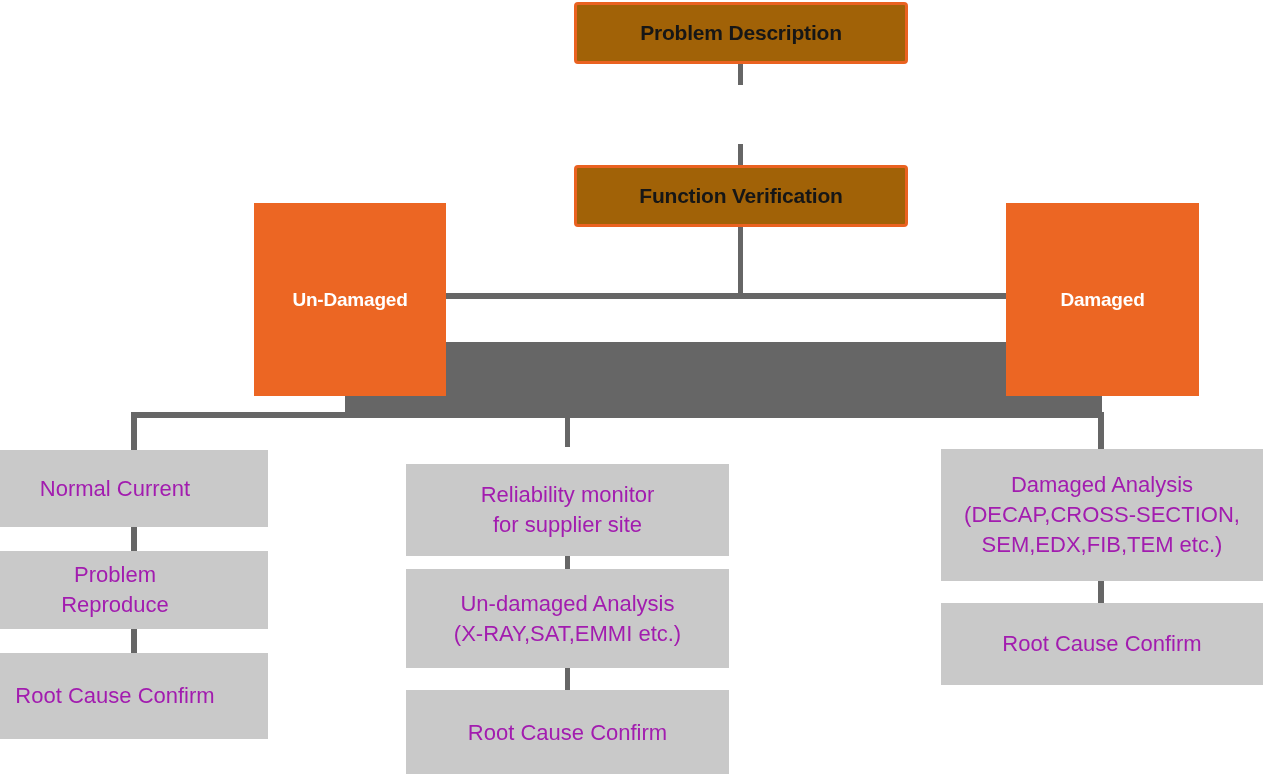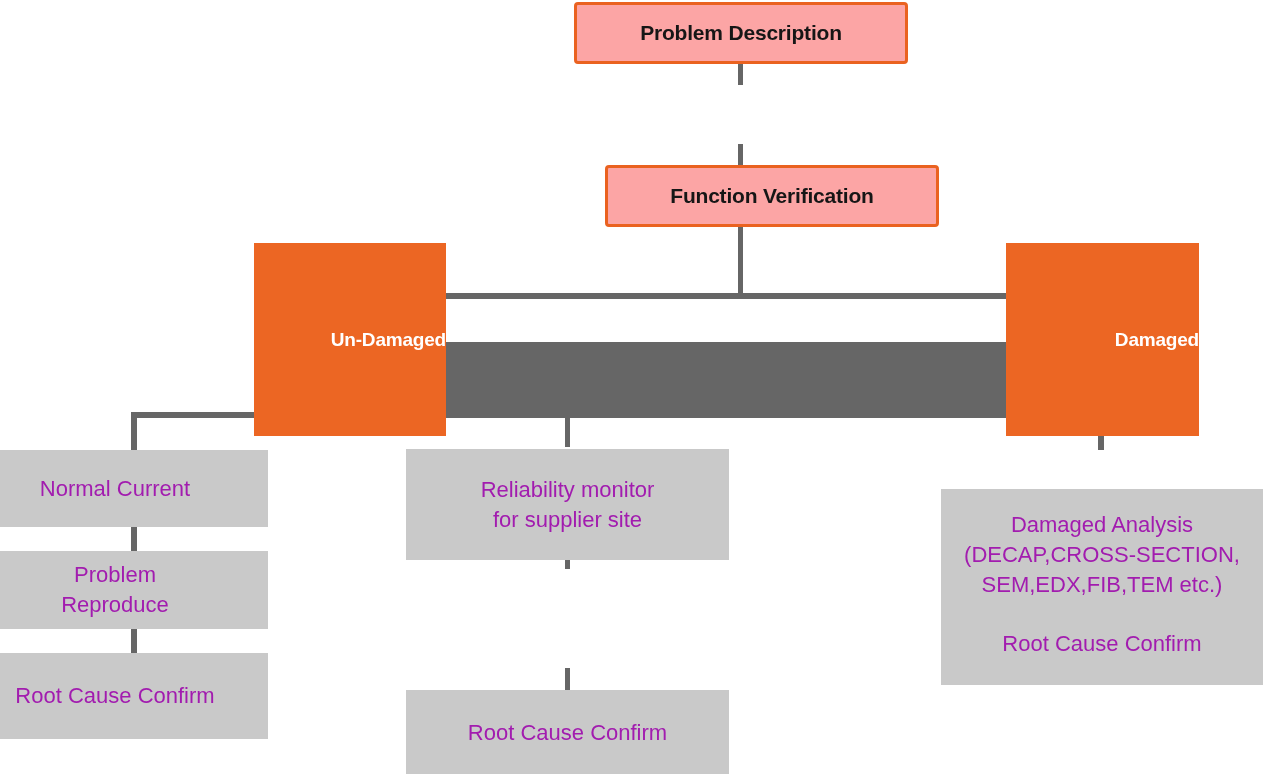--- a/index.html
+++ b/index.html
@@ -15,21 +15,21 @@
     width: 1263px;
     height: 774px;
     background: #ffffff;
     overflow: hidden;
   }
 
   
   .obox {
     position: absolute;
     box-sizing: border-box;
-    background: #fca5a5;
+    background: #a16207;
     border: 3px solid #ea6220;
     border-radius: 4px;
     display: flex;
     align-items: center;
     justify-content: center;
     z-index: 6;
   }
   .obox .obox-label {
     font-size: 21px;
     font-weight: bold;
@@ -39,23 +39,22 @@
     line-height: 1.15;
   }
 
   
   .fbox {
     position: absolute;
     box-sizing: border-box;
     background: #ec6623;
     display: flex;
     align-items: center;
-    justify-content: flex-end;
+    justify-content: center;
     z-index: 7;
-    margin-top: 40px;
   }
   .fbox .fbox-label {
     font-size: 19px;
     font-weight: bold;
     color: #ffffff;
     text-align: center;
     letter-spacing: -0.2px;
     line-height: 1.15;
   }
 
@@ -100,21 +99,21 @@
   <div class="conn" style="left:738px; top:144px; width:5px; height:22px;"></div>
   <div class="conn" style="left:738px; top:226px; width:5px; height:72px;"></div>
 
   <div class="conn" style="left:440px; top:293px; width:572px; height:6px;"></div>
 
   <div class="obox" style="left:574px; top:2px; width:334px; height:62px;">
     <span class="obox-label">Problem Description</span>
   </div>
 
 
-  <div class="obox" style="left:574px; top:165px; width:334px; height:62px;margin-left:31px;">
+  <div class="obox" style="left:574px; top:165px; width:334px; height:62px;">
     <span class="obox-label">Function Verification</span>
   </div>
 
   <div class="slab" style="left:446px; top:342px; width:656px; height:54px;"></div>
 
   <div class="slab" style="left:345px; top:396px; width:757px; height:21px;"></div>
 
   <div class="conn" style="left:131px; top:412px; width:972px; height:6px;"></div>
 
   <div class="conn" style="left:131px; top:412px; width:6px; height:39px;"></div>
@@ -137,33 +136,37 @@
   <div class="gbox" style="left:-38px; top:551px; width:306px; height:78px;">
     <span class="gbox-label">Problem
 Reproduce</span>
   </div>
   <div class="conn" style="left:131px; top:629px; width:6px; height:24px;"></div>
 
   <div class="gbox" style="left:-38px; top:653px; width:306px; height:86px;">
     <span class="gbox-label">Root Cause Confirm</span>
   </div>
 
-  <div class="gbox" style="left:406px; top:449px; width:323px; height:111px;">
+  <div class="gbox" style="left:406px; top:464px; width:323px; height:92px;">
     <span class="gbox-label">Reliability monitor
 for supplier site</span>
   </div>
   <div class="conn" style="left:565px; top:549px; width:5px; height:20px;"></div>
 
+  <div class="gbox" style="left:406px; top:569px; width:323px; height:99px;">
+    <span class="gbox-label">Un-damaged Analysis
+(X-RAY,SAT,EMMI etc.)</span>
+  </div>
   <div class="conn" style="left:565px; top:668px; width:5px; height:22px;"></div>
 
   <div class="gbox" style="left:406px; top:690px; width:323px; height:86px;">
     <span class="gbox-label">Root Cause Confirm</span>
   </div>
 
-  <div class="gbox" style="left:941px; top:449px; width:322px; height:132px;margin-top:40px;">
+  <div class="gbox" style="left:941px; top:449px; width:322px; height:132px;">
     <span class="gbox-label">Damaged Analysis
 (DECAP,CROSS-SECTION,
 SEM,EDX,FIB,TEM etc.)</span>
   </div>
   <div class="conn" style="left:1098px; top:581px; width:6px; height:22px;"></div>
 
   <div class="gbox" style="left:941px; top:603px; width:322px; height:82px;">
     <span class="gbox-label">Root Cause Confirm</span>
   </div>
 

